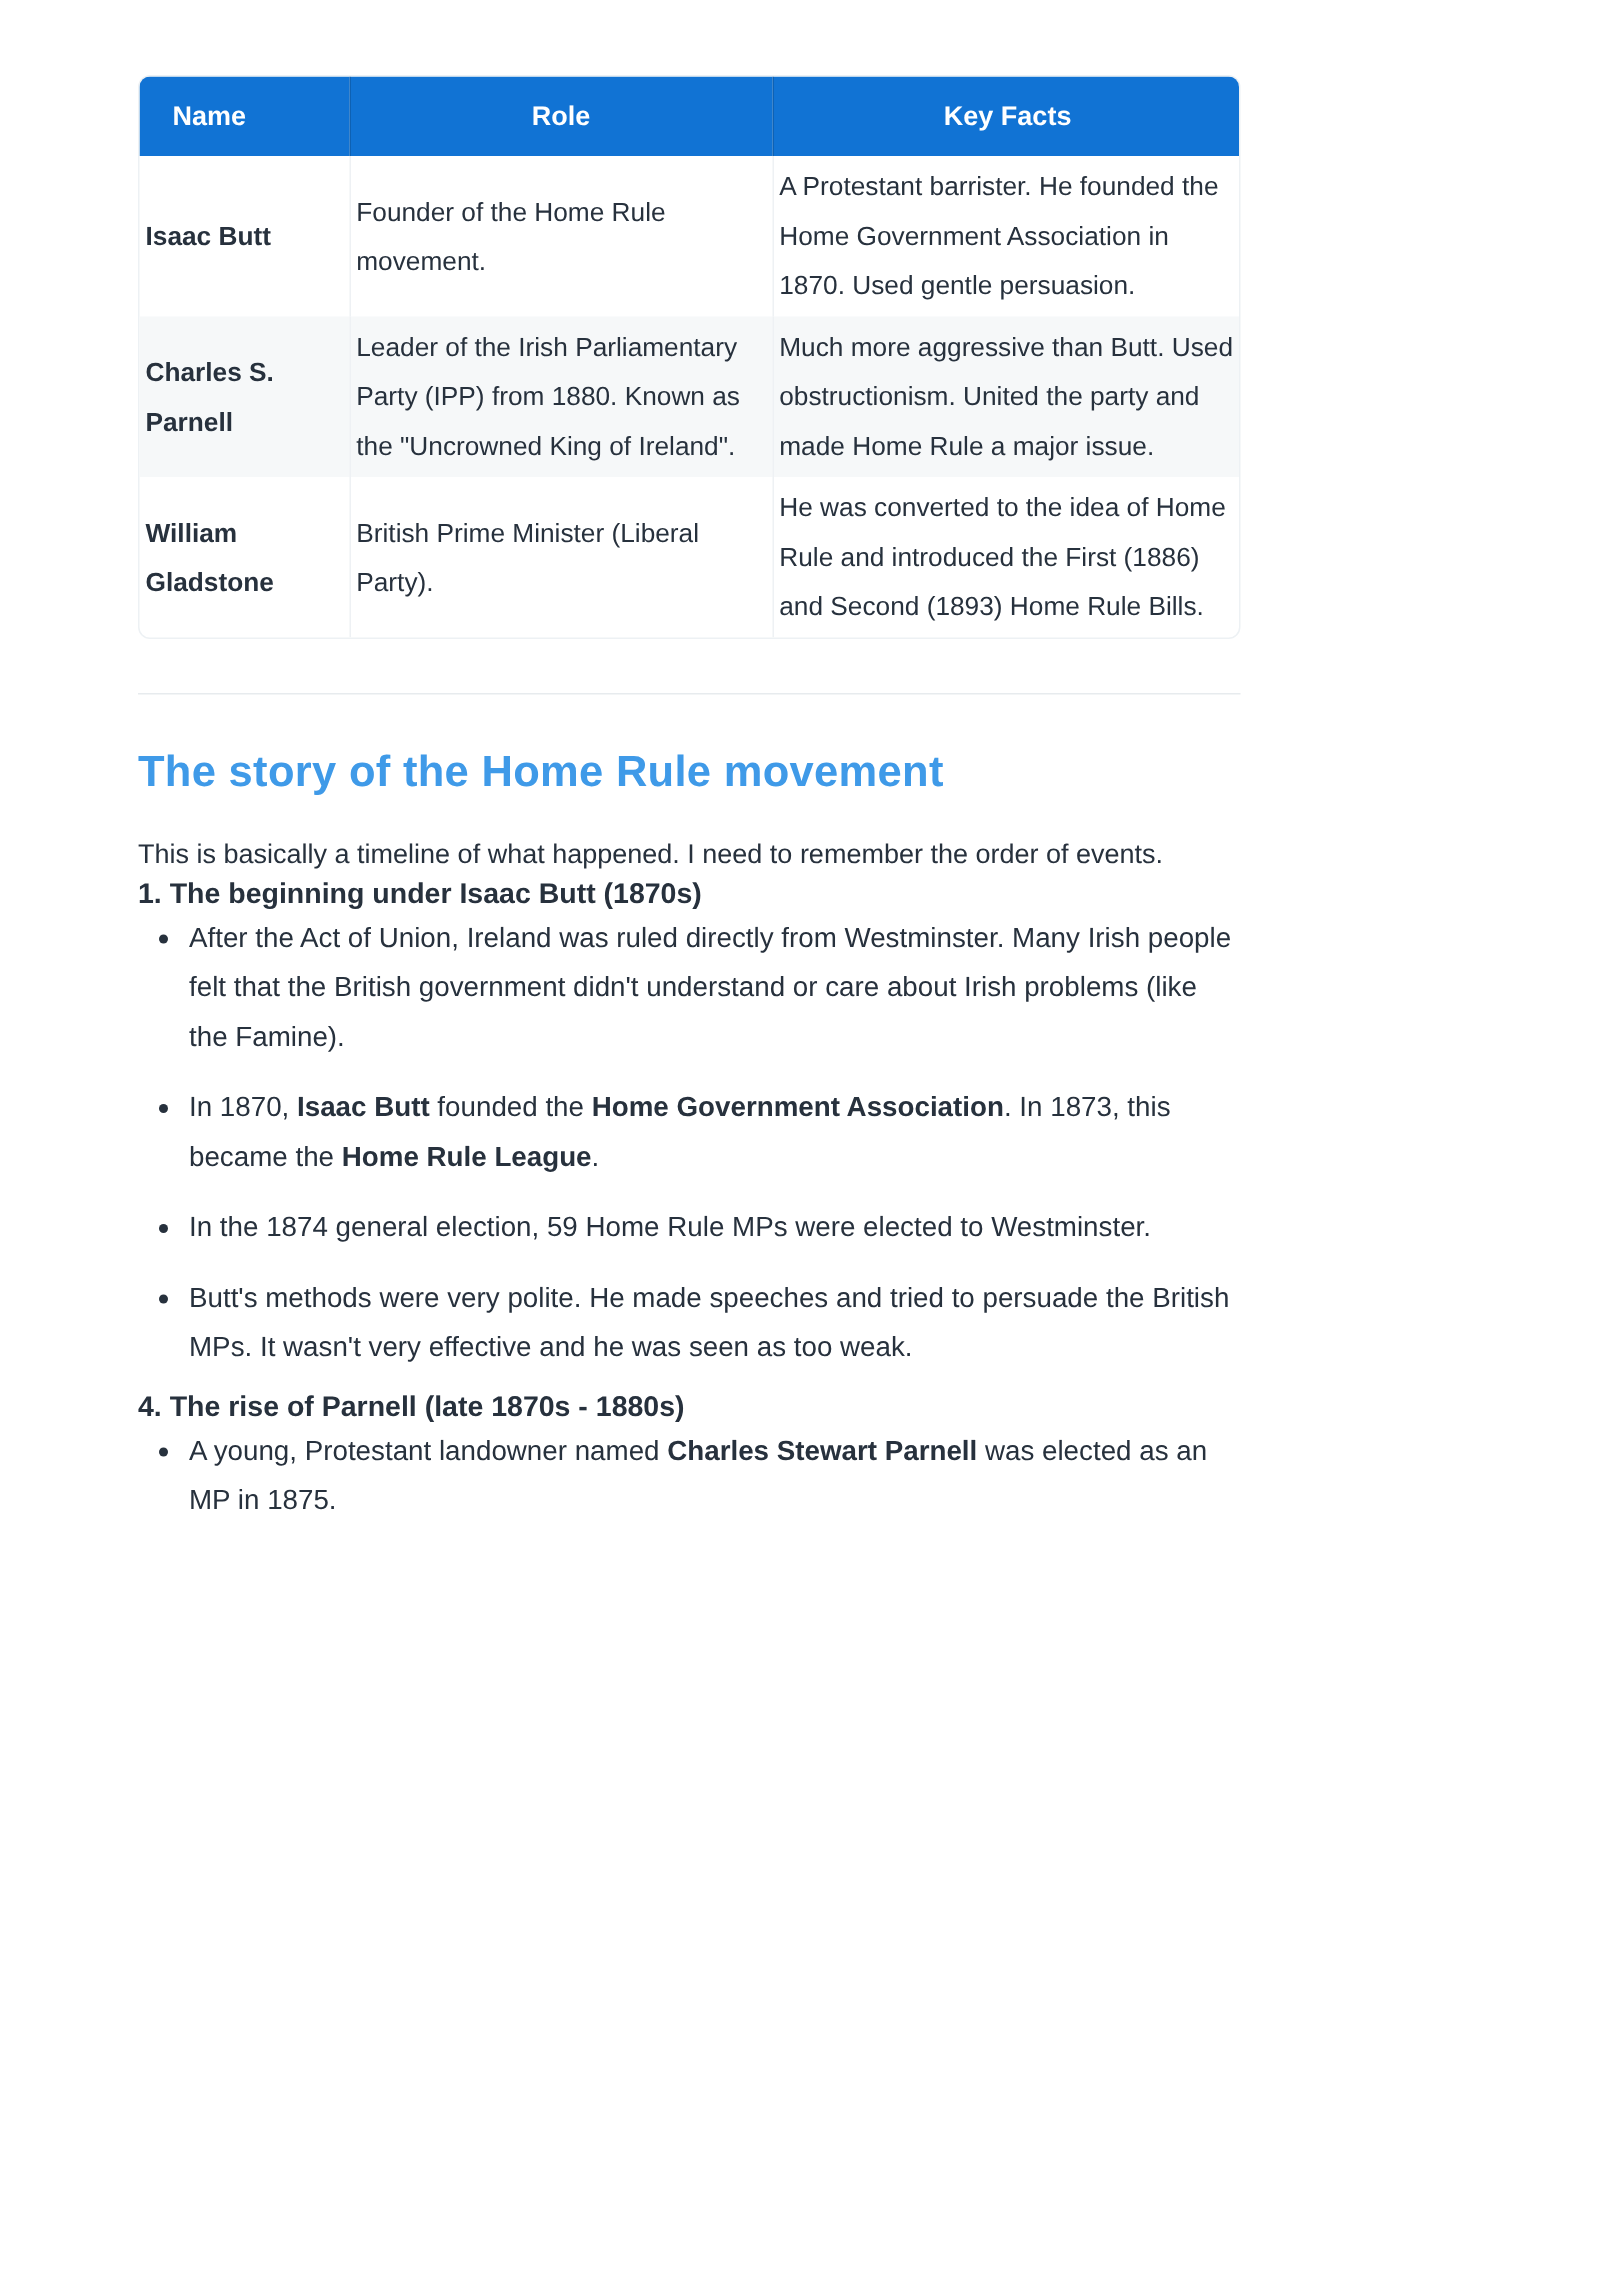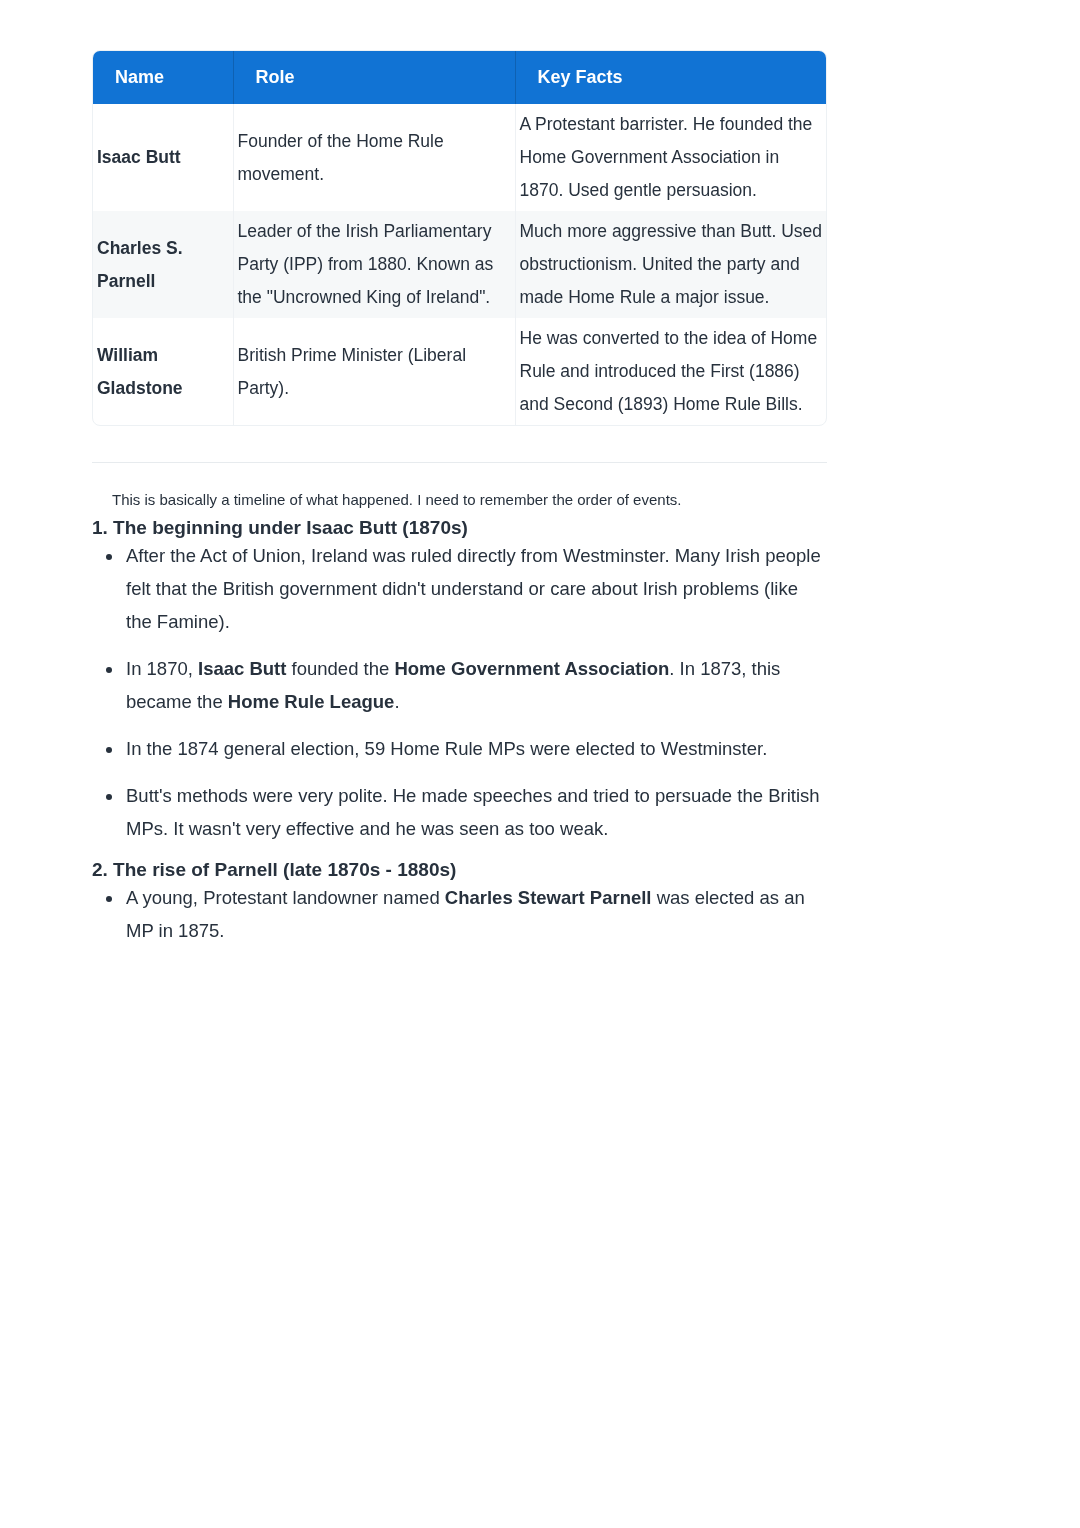--- a/index.html
+++ b/index.html
@@ -29,21 +29,21 @@
   col.c2 { width: 282px; }
   col.c3 { width: 313px; }
   thead th {
     background: var(--header-bg, #1173d4);
     color: #ffffff;
     text-align: left;
     font-size: 18px;
     font-weight: 700;
     padding: 16px 22px;
   }
-  thead th + th { border-left: 1px solid rgba(9, 62, 118, 0.35); }
+  thead th + th { border-left: 1px solid rgba(9, 62, 118, 0.35); text-align: center; }
   tbody td {
     font-size: 17.5px;
     line-height: 33px;
     padding: 4px;
     vertical-align: middle;
     border-left: 1px solid #eef1f4;
   }
   tbody td:first-child { border-left: none; }
   tbody tr:nth-child(2) { background: var(--row-alt-bg, #f6f8f9); }
   .name-cell { font-weight: 700; }
@@ -54,23 +54,22 @@
   }
   h1.story-heading {
     margin-top: 36px;
     font-size: 29px;
     font-weight: 700;
     color: var(--heading-blue, #3f9ae8);
     letter-spacing: 0.2px;
   }
   p.intro {
     margin-top: 20px;
-    font-size: 15px;
+    font-size: 18px;
     line-height: 34px;
-    margin-left: 20px;
   }
   h3.sub {
     font-size: 19px;
     font-weight: 700;
     color: var(--body-text, #27313d);
   }
   ul.bullets {
     padding-left: 32px;
     list-style: disc;
   }
@@ -143,32 +142,33 @@
             <td class="name-cell">William Gladstone</td>
             <td>British Prime Minister (Liberal Party).</td>
             <td>He was converted to the idea of Home Rule and introduced the First (1886) and Second (1893) Home Rule Bills.</td>
           </tr>
         </tbody>
       </table>
     </div>
 
     <hr class="divider">
 
+    <h1 class="story-heading">The story of the Home Rule movement</h1>
 
     <p class="intro">This is basically a timeline of what happened. I need to remember the order of events.</p>
 
     <h3 class="sub">1. The beginning under Isaac Butt (1870s)</h3>
     <ul class="bullets">
       <li><span>After the Act of Union, Ireland was ruled directly from Westminster. Many Irish people felt that the British government didn't understand or care about Irish problems (like the Famine).</span></li>
       <li><span>In 1870, </span><strong>Isaac Butt</strong><span> founded the </span><strong>Home Government Association</strong><span>. In 1873, this became the </span><strong>Home Rule League</strong><span>.</span></li>
       <li><span>In the 1874 general election, 59 Home Rule MPs were elected to Westminster.</span></li>
       <li><span>Butt's methods were very polite. He made speeches and tried to persuade the British MPs. It wasn't very effective and he was seen as too weak.</span></li>
     </ul>
 
-    <h3 class="sub">2. The rise of Parnell (late 1870s - 1880s)</h3>
+    <h3 class="sub">4. The rise of Parnell (late 1870s - 1880s)</h3>
     <ul class="bullets">
       <li><span>A young, Protestant landowner named </span><strong>Charles Stewart Parnell</strong><span> was elected as an MP in 1875.</span></li>
     </ul>
 
   </div>
 
   <div class="edge-line"></div>
   <div class="edge-stripe"></div>
   <div class="watermark">(c) Knowunity 2025</div>
 </div>

